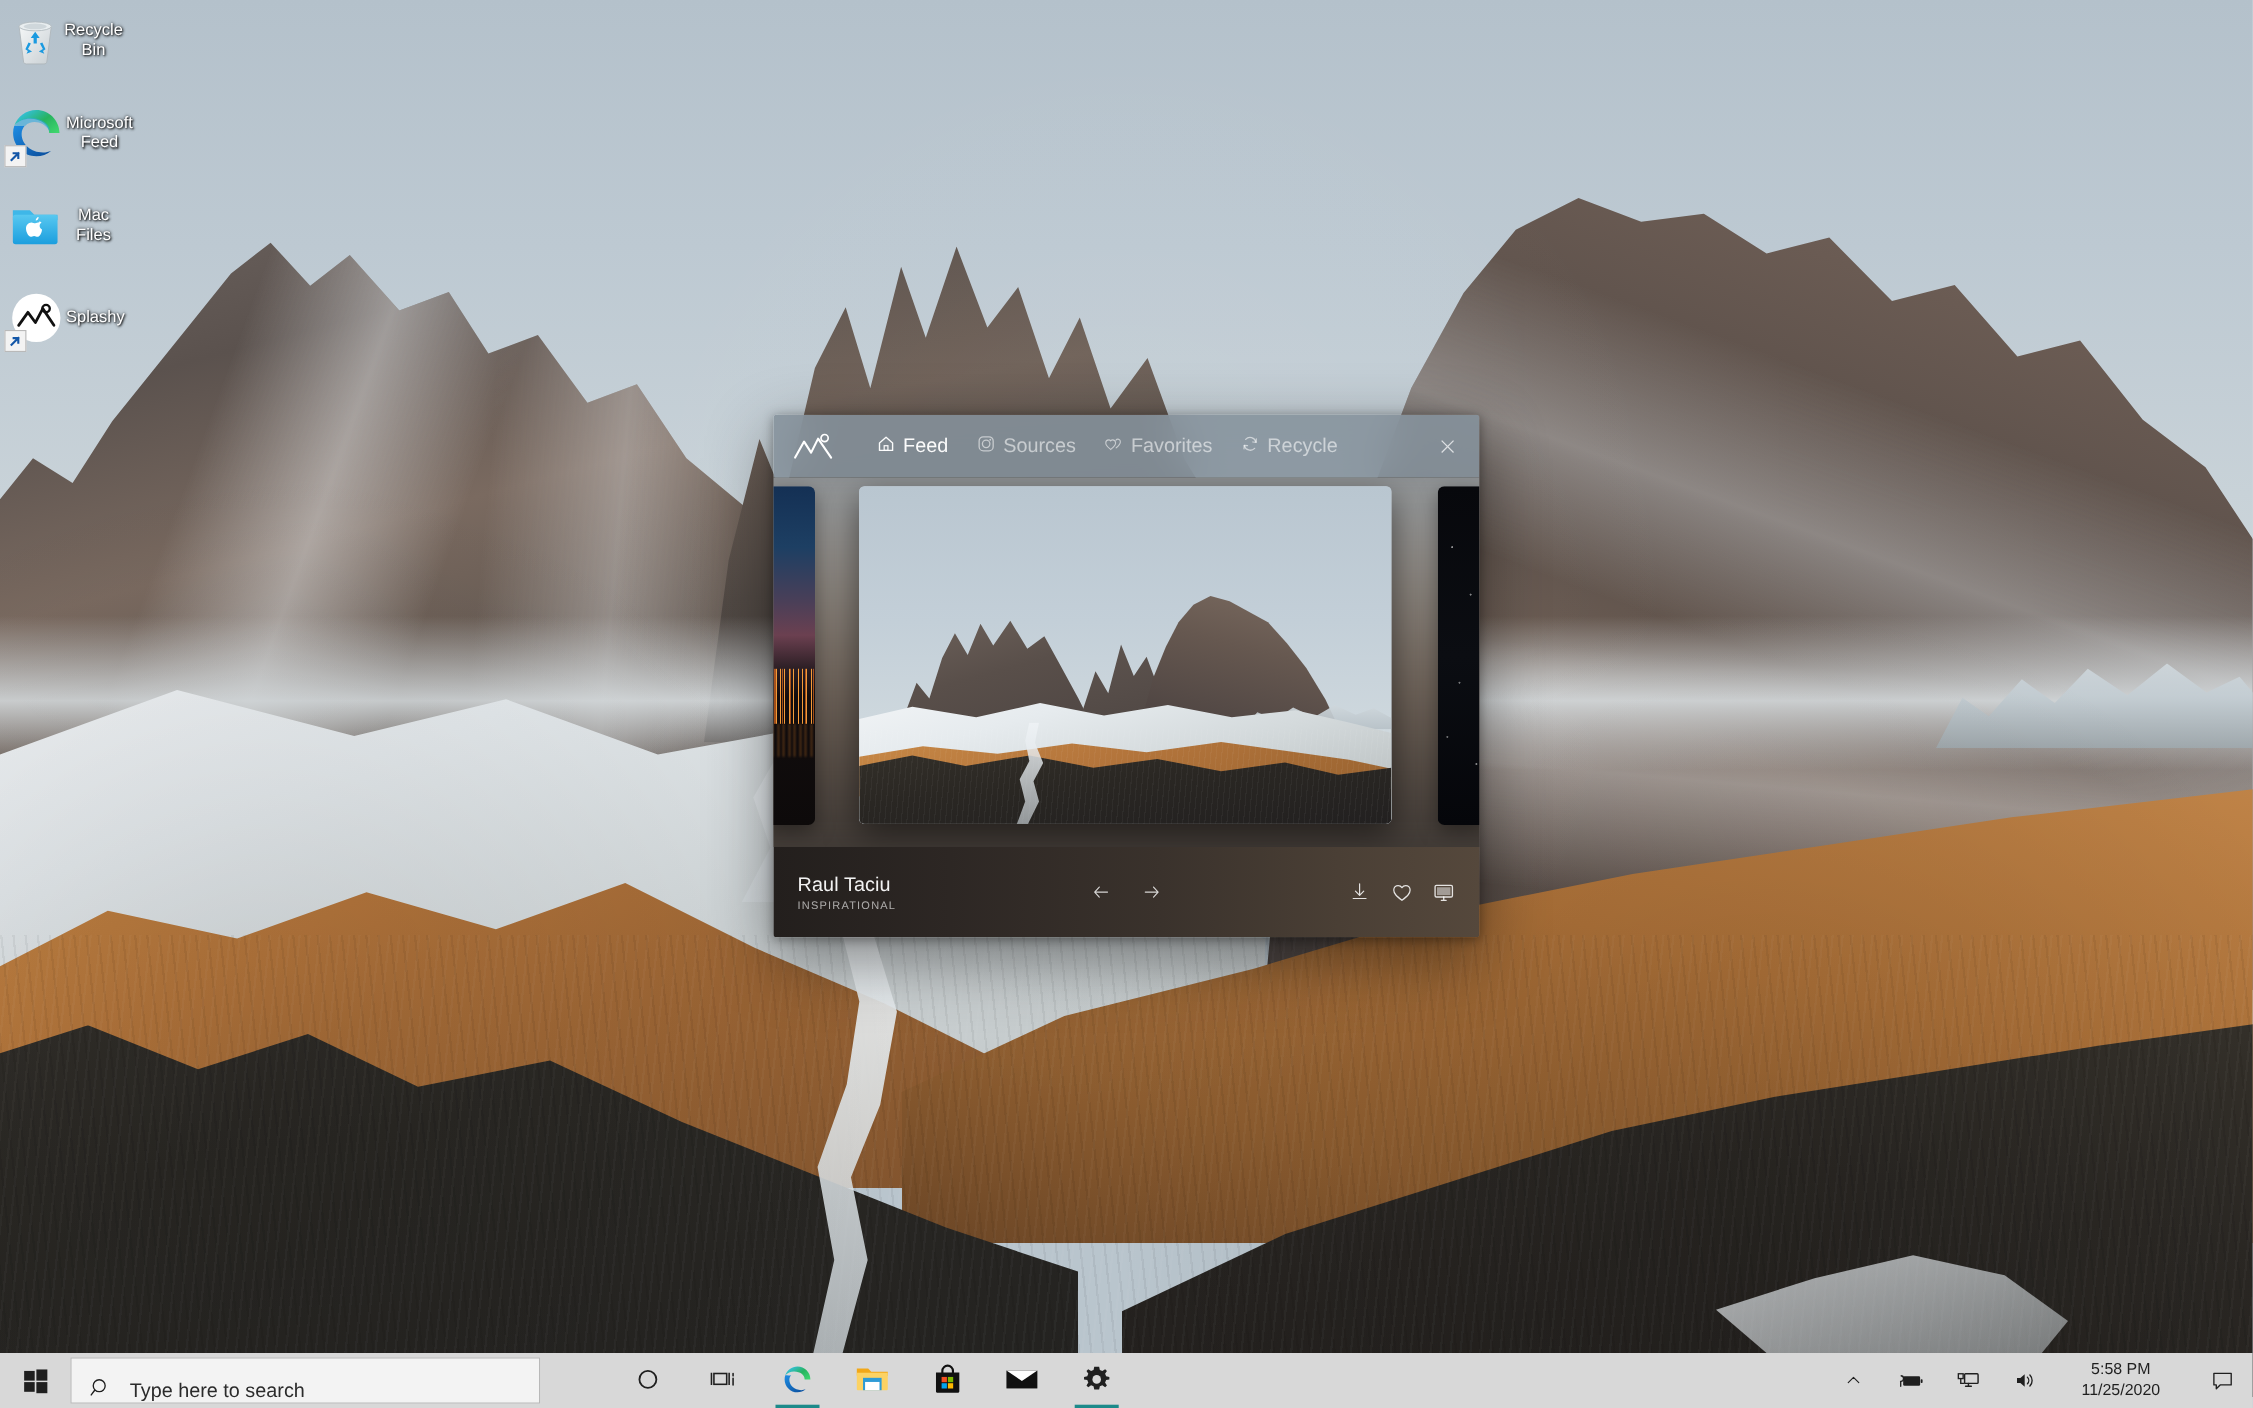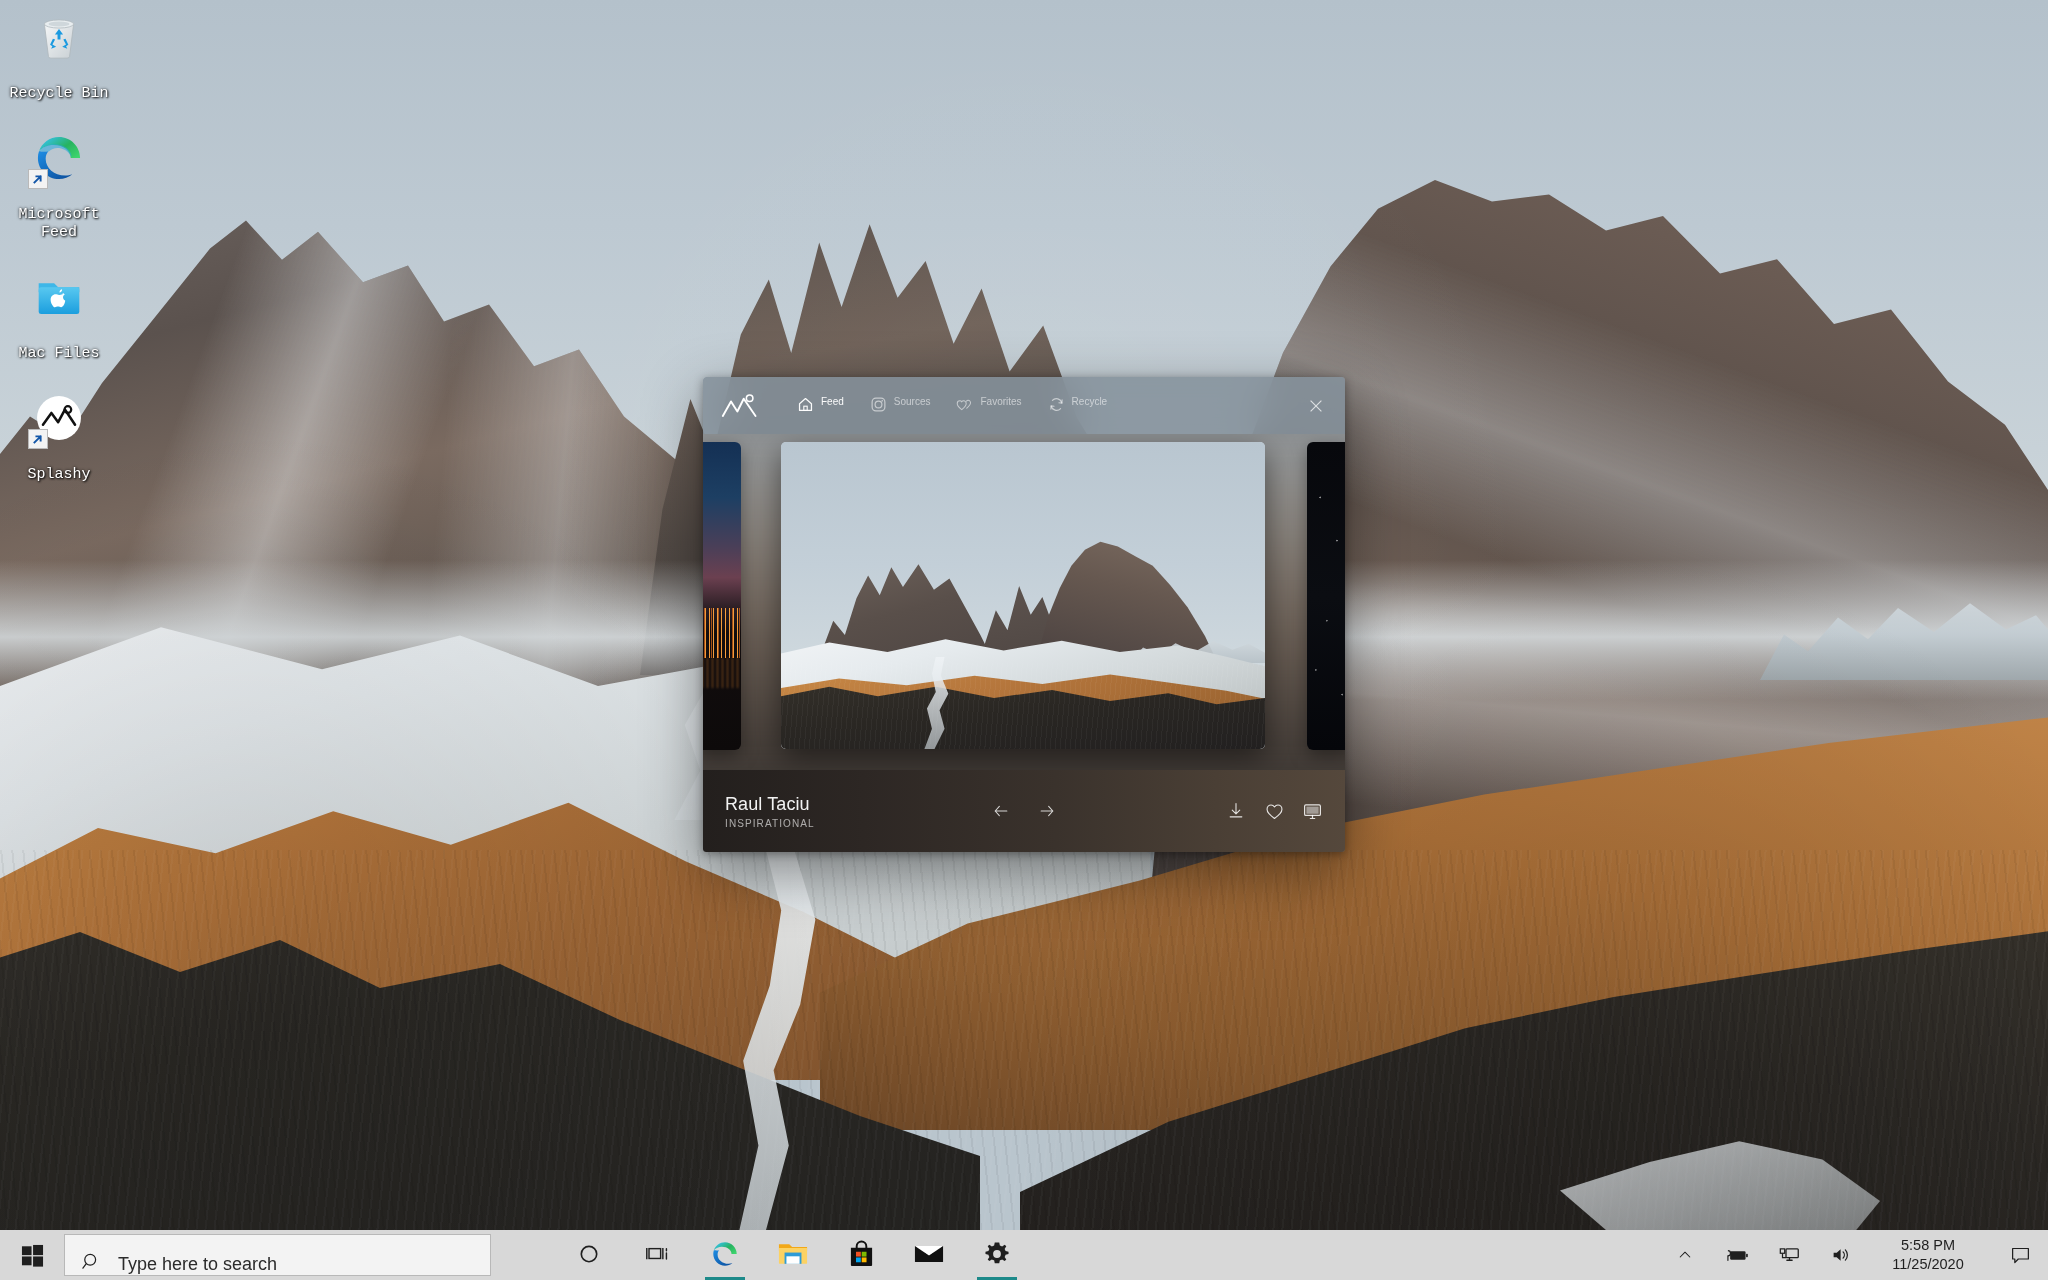--- a/index.html
+++ b/index.html
@@ -139,23 +139,22 @@
     pointer-events: none;
   }
 
   
   .desk-icons {
     position: absolute; left: 6px; top: 8px; width: 110px;
     display: flex; flex-direction: column; gap: 26px;
   }
   .desk-icon {
     width: 106px;
-    display: flex; flex-direction: column; align-items: center; gap: 19px;
+    display: flex; flex-direction: row; align-items: center; gap: 0;
     cursor: default;
-    font-family: Liberation Mono, monospace;
   }
   .desk-icon .glyph {
     width: 58px; height: 58px; position: relative;
     display: flex; align-items: center; justify-content: center;
   }
   .desk-icon .label {
     color: #fff; font-size: 15px; line-height: 18px; text-align: center;
     text-shadow: 0 0 3px rgba(0,0,0,.85), 1px 1px 2px rgba(0,0,0,.9);
     max-width: 104px;
   }
@@ -180,21 +179,21 @@
     background: rgba(132,145,155,0.88);
     backdrop-filter: blur(18px);
     display: flex; align-items: center;
     padding: 0 0 0 18px;
   }
   .sp-logo { width: 40px; height: 30px; margin-right: 36px; flex: 0 0 auto; }
   .sp-nav { display: flex; align-items: center; gap: 26px; }
   .sp-tab {
     display: flex; align-items: flex-start; gap: 7px;
     color: rgba(255,255,255,0.56);
-    font-size: 10px;
+    font-size: 18px;
     cursor: default;
   }
   .sp-tab.active { color: rgba(255,255,255,0.97); }
   .sp-tab svg { width: 17px; height: 17px; flex: 0 0 auto; }
   .sp-close {
     position: absolute; right: 16px; top: 50%; transform: translateY(-50%);
     width: 26px; height: 26px; display: flex; align-items: center; justify-content: center;
     color: rgba(255,255,255,0.72); cursor: default;
   }
 

